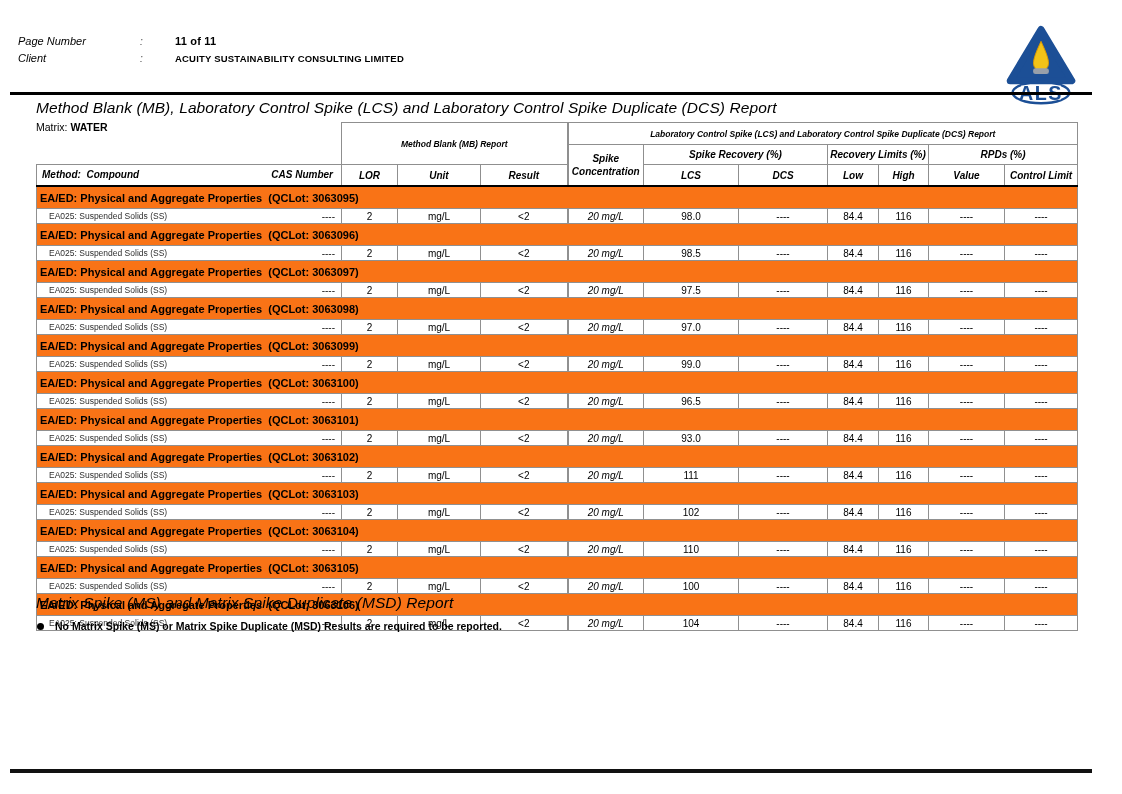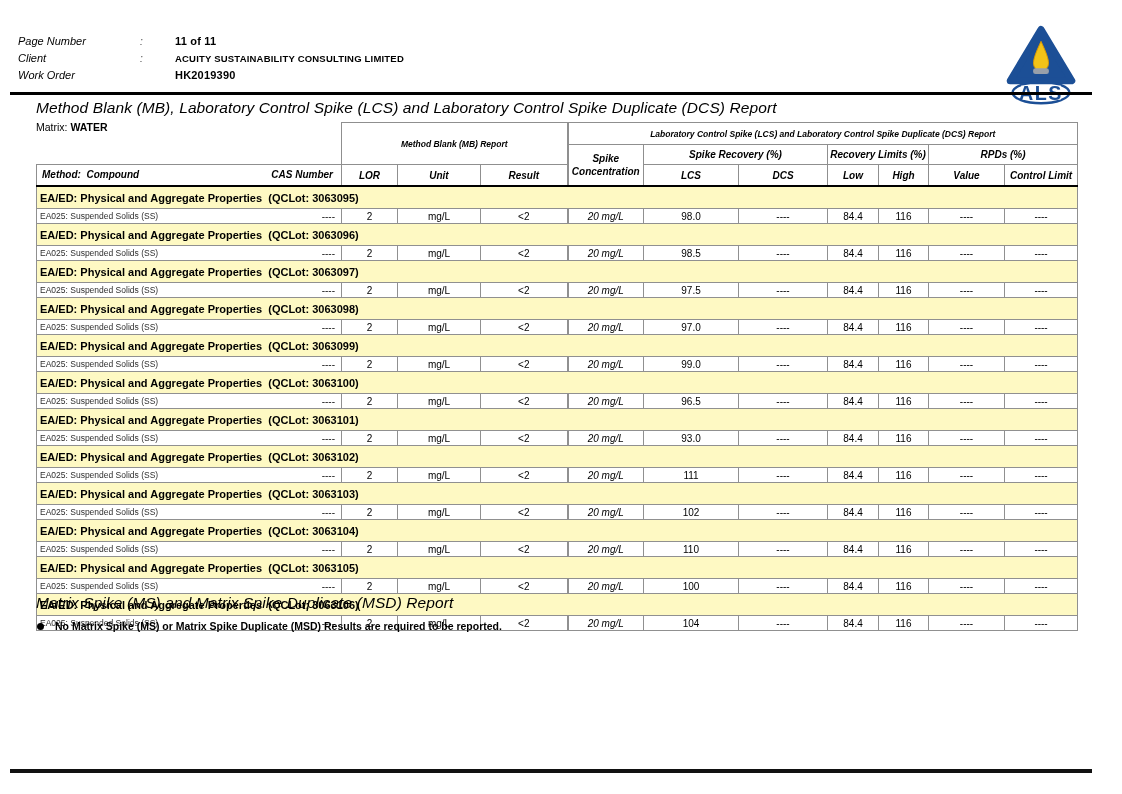--- a/index.html
+++ b/index.html
@@ -43,51 +43,46 @@
   tr.hr1 td{height:19px;}
   tr.hr2 td{height:17px;}
   tr.hr3 td{height:18px;}
   .hbot{border-bottom:2.5px solid #000 !important;}
   .thickL{border-left-width:2px !important;font-style:italic;}
   .colhead-left{display:flex;justify-content:space-between;align-items:flex-end;padding:0 6px 1px 3px;}
   .colhead-left span{white-space:pre;}
   .twoLine{line-height:1.35;}
   
   td.group-cell{
-    background:#fef9c3;border:1px solid #909090;
+    background:#f97316;border:1px solid #909090;
     font-weight:bold;font-size:11px;height:19px;
     padding:1px 2px 1px 3px;white-space:pre;text-align:left;
   }
   tr.data-row td{
     border:1px solid #909090;font-size:10px;height:14px;
     text-align:center;padding:0 2px;background:#fff;
   }
   tr.data-row td.c-compound{padding:0 6px 0 3px;}
   .compound-flex{display:flex;justify-content:space-between;align-items:center;}
-  .compound-name{font-size:8.5px;color:#2e2e2e;}
+  .compound-name{font-size:8.5px;color:#2e2e2e;margin-left:9px;}
   .cas-val{font-size:10px;color:#1a1a1a;}
 </style>
 </head>
 <body>
 
 <div class="hdr-fields">
   <div class="hdr-row">
     <span class="hdr-label">Page Number</span>
     <span class="hdr-colon">:</span>
     <span class="hdr-value">11 of 11</span>
   </div>
   <div class="hdr-row small">
     <span class="hdr-label">Client</span>
     <span class="hdr-colon">:</span>
     <span class="hdr-value">ACUITY SUSTAINABILITY CONSULTING LIMITED</span>
-  </div>
-  <div class="hdr-row">
-    <span class="hdr-label">Work Order</span>
-    <span class="hdr-colon"></span>
-    <span class="hdr-value">HK2019390</span>
   </div>
 </div>
 
 <div class="logo">
   <svg viewBox="0 0 100 104" width="82" height="82">
     <path d="M50 7 L89 72 L11 72 Z" fill="#1c4f96" stroke="#1c4f96" stroke-width="9" stroke-linejoin="round"></path>
     <path d="M50 22 C44.5 34 40.5 43 40.5 50 a9.5 9.5 0 0 0 19 0 C59.5 43 55.5 34 50 22 Z" fill="#f2c318" stroke="#dd9a00" stroke-width="1.2"></path>
     <rect x="40" y="56" width="20" height="7.5" rx="3" fill="#98a0aa"></rect>
     <ellipse cx="50" cy="87" rx="36" ry="13.5" fill="none" stroke="#1c4f96" stroke-width="3"></ellipse>
     <rect x="25" y="78" width="50" height="18" fill="#ffffff"></rect>

